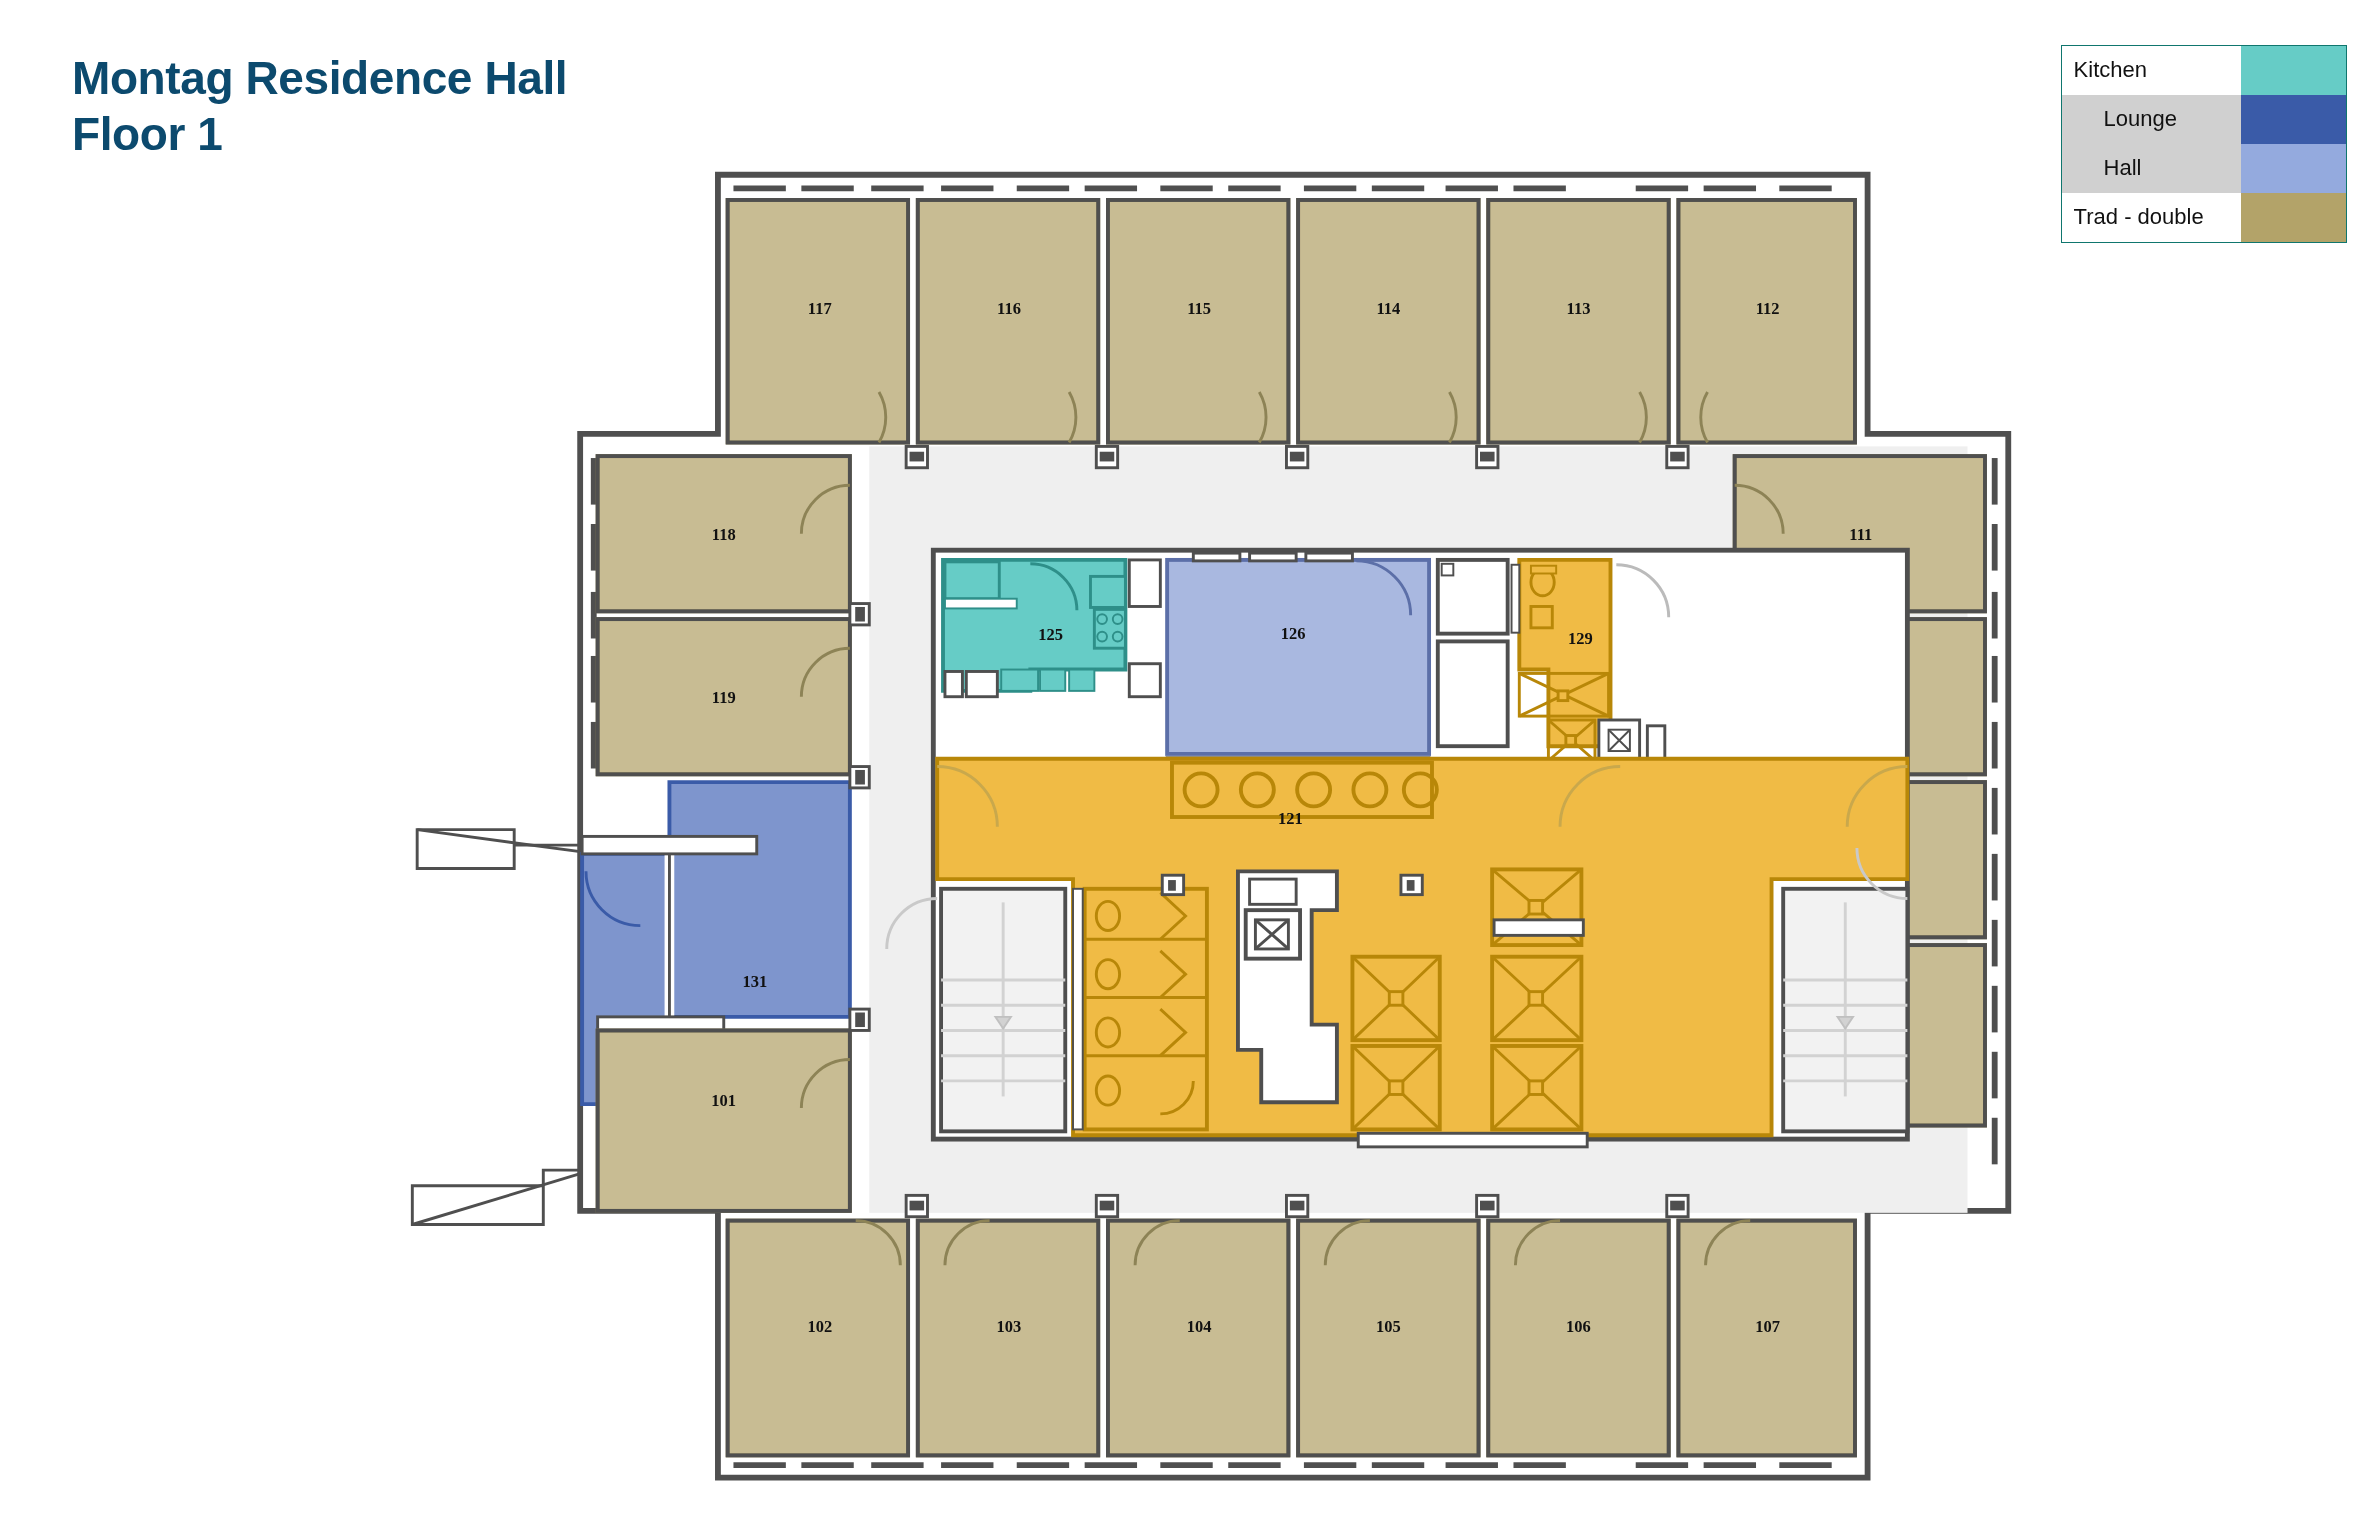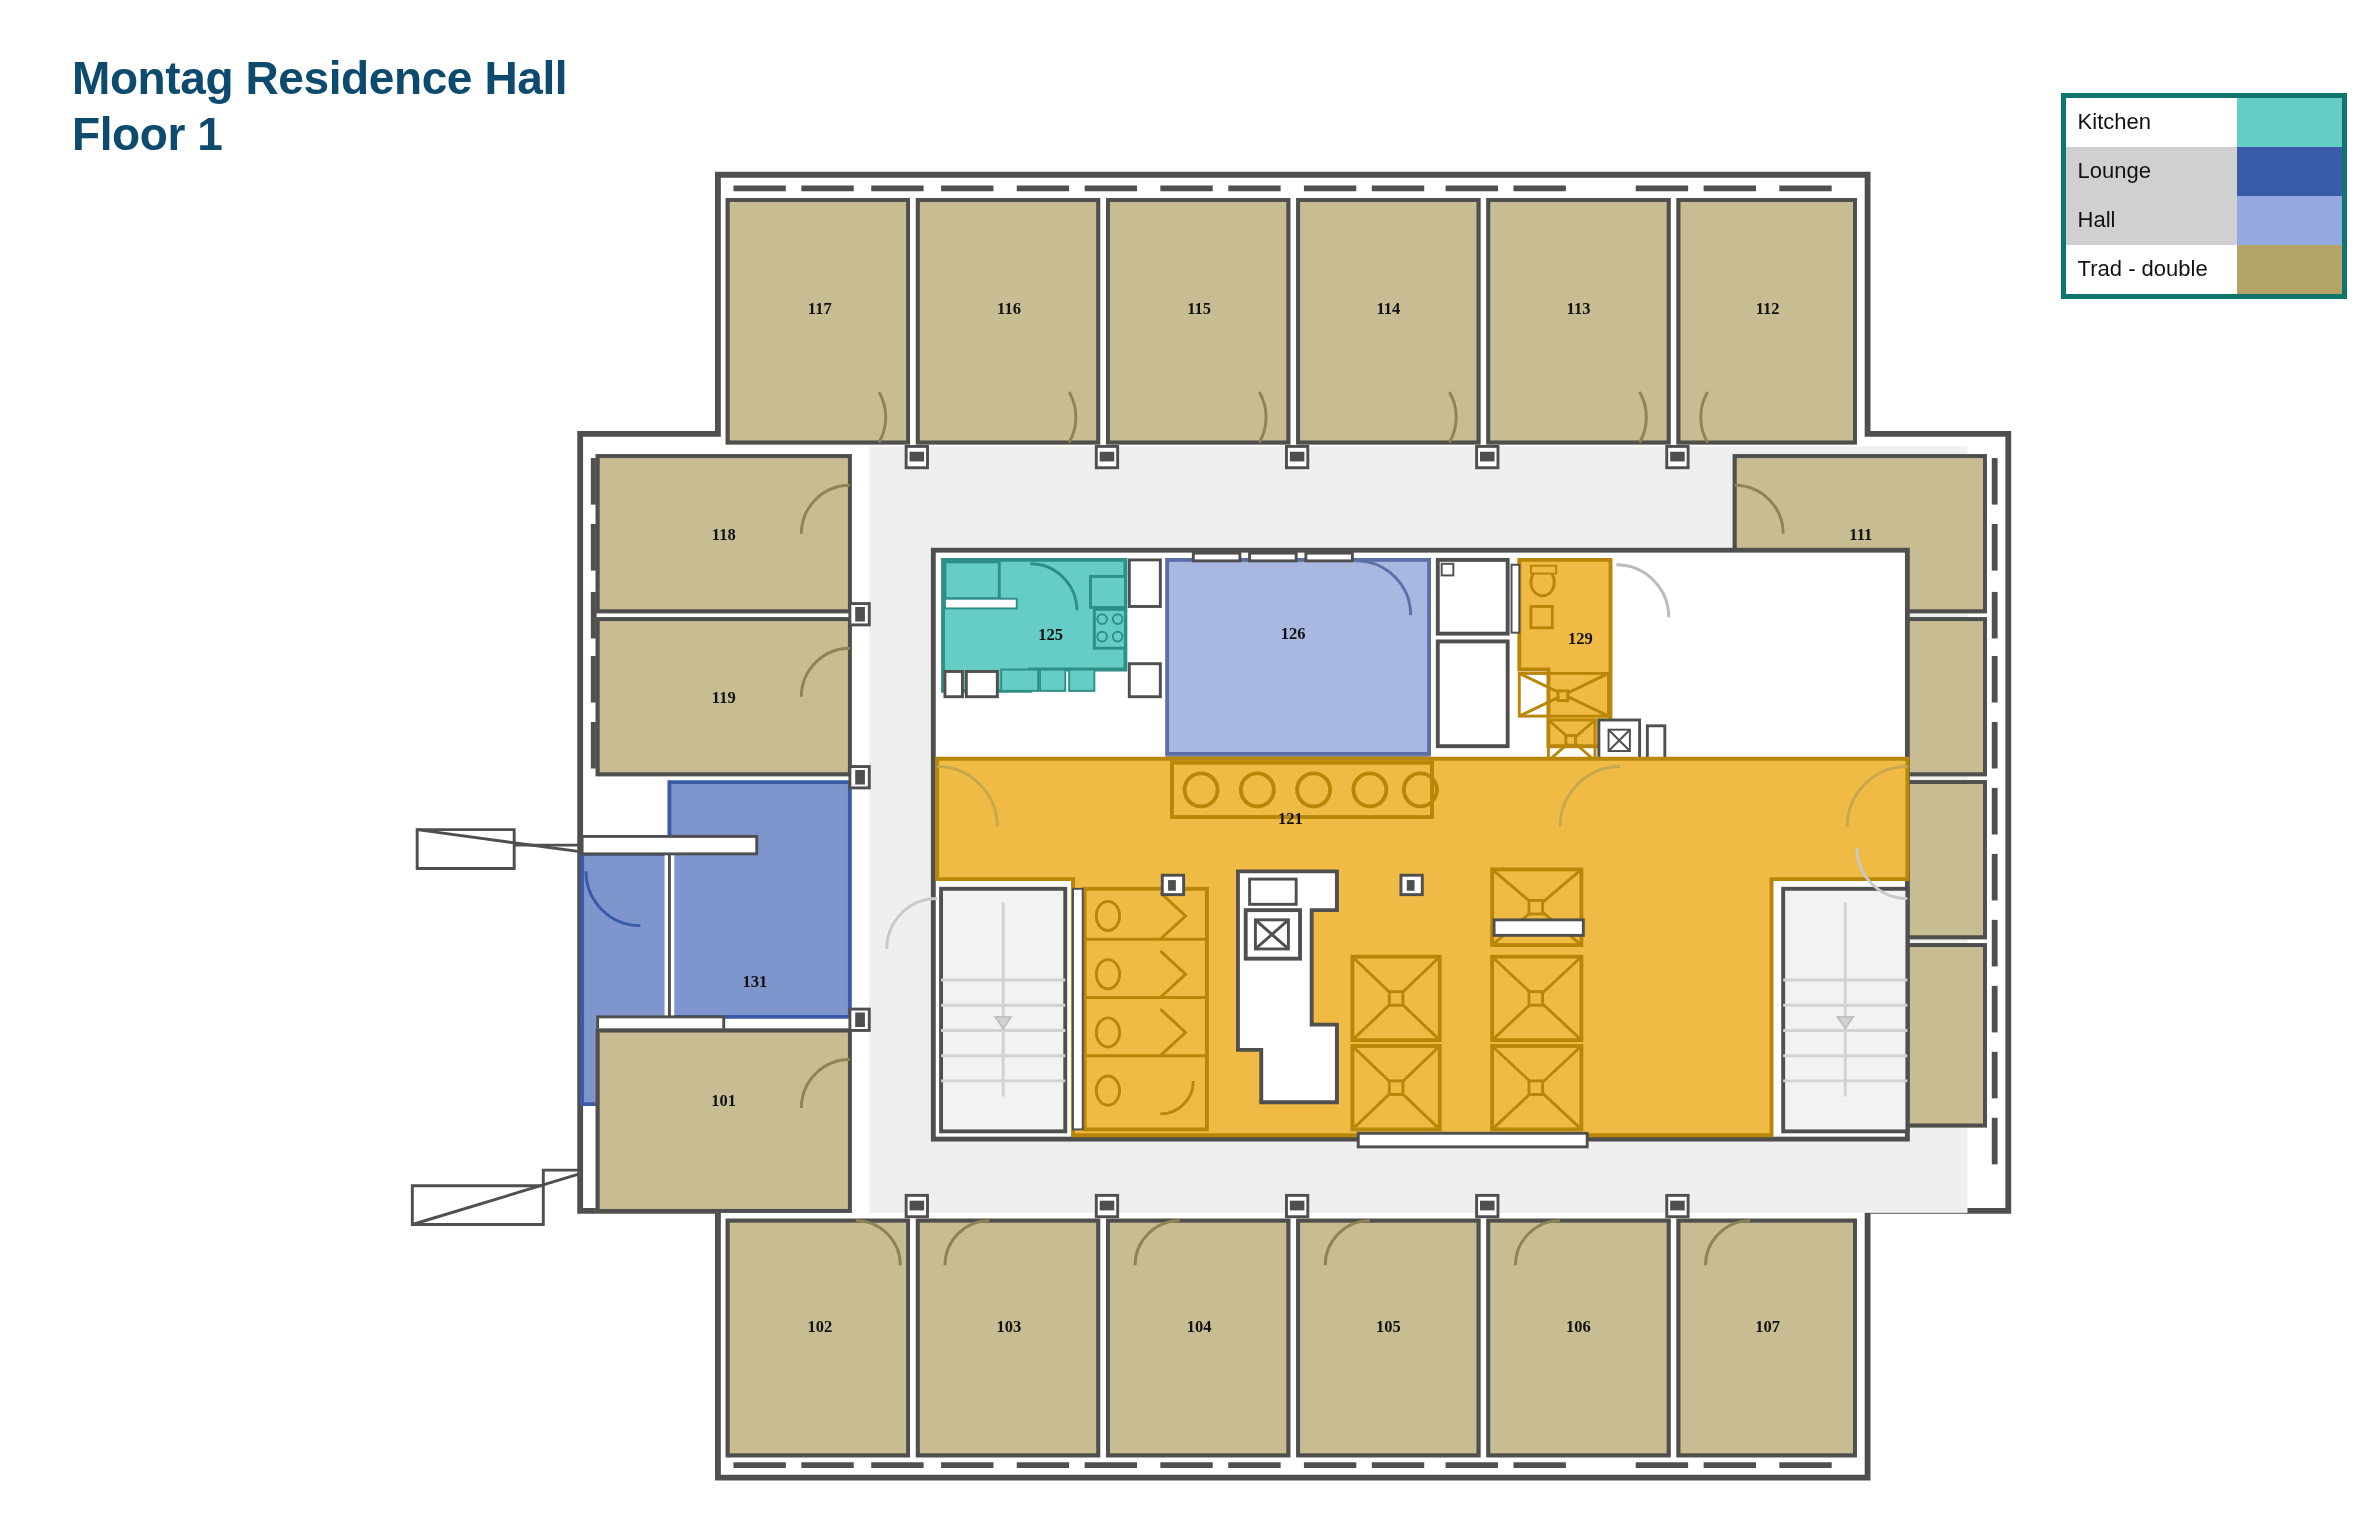--- a/index.html
+++ b/index.html
@@ -5,23 +5,23 @@
   html,body{margin:0;padding:0;background:#ffffff;}
   body{width:2375px;height:1537px;position:relative;overflow:hidden;
        font-family:"Liberation Sans","DejaVu Sans",sans-serif;}
 
   
   #title{position:absolute;left:72px;top:50px;font-size:46px;font-weight:bold;
          line-height:1.22;color:#0c4a6e;white-space:pre-line;letter-spacing:-0.4px;}
 
   
   #legend{position:absolute;left:2061px;top:45px;width:286px;
-          border:5px solid #0f766e;background:#fff;box-sizing:border-box;margin-top:48px;}
+          border:1px solid #0f766e;background:#fff;box-sizing:border-box;}
   .legend-row{display:flex;align-items:stretch;min-height:49px;}
-  .legend-row.alt{background:#d0d0d0;}
+  .legend-row.alt{background:#d0d0d0;padding-left:30px;}
   .legend-label{flex:1;display:flex;align-items:center;padding:5.8px 0 5.8px 11.6px;
                 font-size:22px;color:#111;line-height:1.22;}
   .legend-swatch{width:105px;flex:none;}
 
   
   #plan{position:absolute;left:0;top:0;width:2375px;height:1537px;}
   #plan svg{display:block;}
 </style>
 </head>
 <body>

